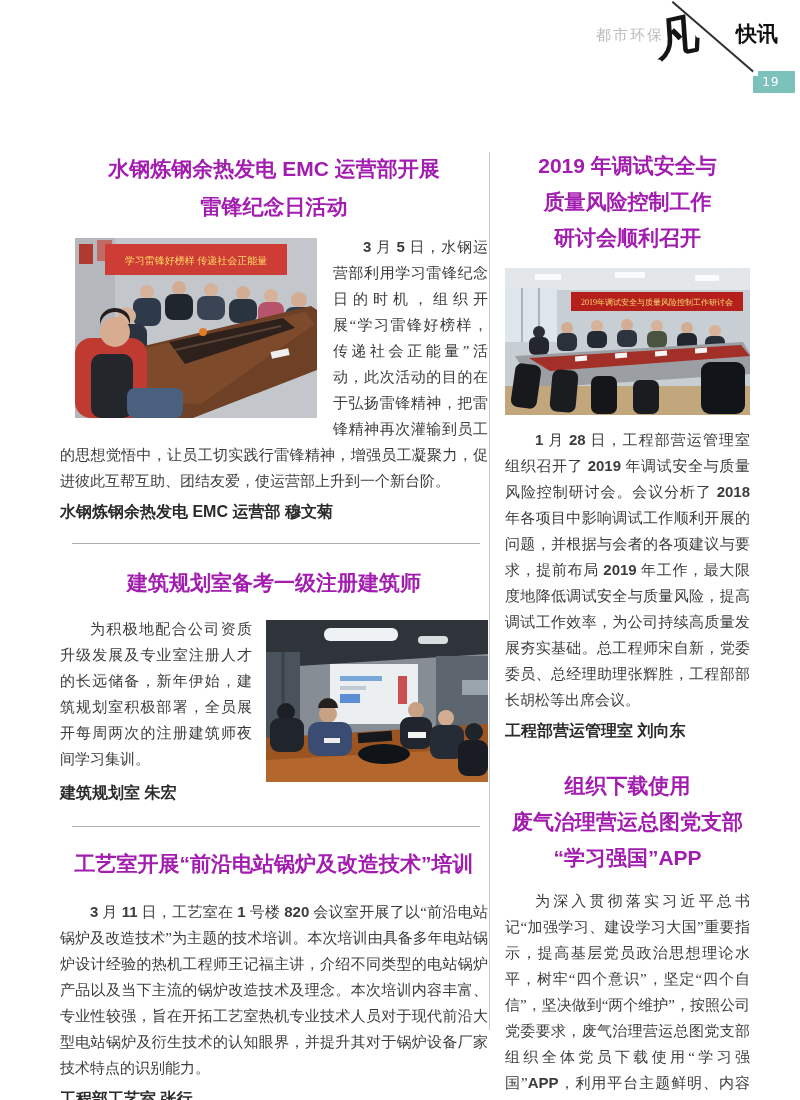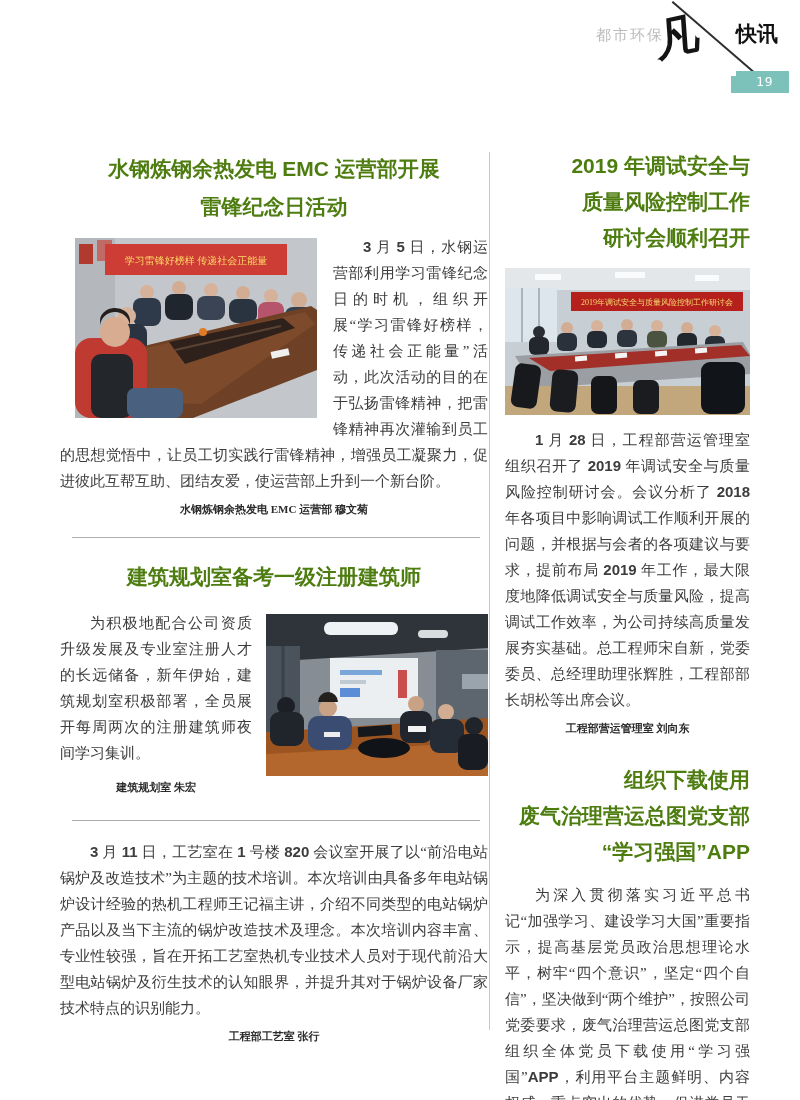--- a/index.html
+++ b/index.html
@@ -8,40 +8,40 @@
 
   
   .pub-name{position:absolute;left:596px;top:26px;font-family:"Liberation Sans",sans-serif;
     font-size:15px;color:#bcbcbc;letter-spacing:2px;}
   .logo-char{position:absolute;left:656px;top:8px;font-size:44px;font-weight:700;color:#141414;
     transform:rotate(-12deg) skewX(-8deg);font-family:"DejaVu Serif",serif;}
   .diag-line{position:absolute;left:673px;top:1px;width:107px;height:2px;background:#2e2e2e;
     transform-origin:0 0;transform:rotate(40.8deg);}
   .section-name{position:absolute;left:736px;top:20px;font-family:"Liberation Sans",sans-serif;
     font-size:21px;font-weight:bold;color:#111;}
-  .page-box{position:absolute;left:731px;top:71px;width:42px;height:22px;padding-left:16px;}
+  .page-box{position:absolute;left:753px;top:71px;width:42px;height:22px;}
   .page-box .notch{position:absolute;left:0;top:0;width:5px;height:5px;background:#fff;z-index:2;}
   .page-num{display:block;width:100%;height:100%;color:#fff;font-family:"DejaVu Sans Mono",monospace;
     font-size:13px;line-height:22px;padding-left:9px;box-sizing:border-box;letter-spacing:1px;}
 
   
   .vdivider{position:absolute;left:489px;top:152px;width:1px;height:878px;background:#c9c9c9;}
   .left-col{position:absolute;left:60px;top:150px;width:428px;}
   .right-col{position:absolute;left:505px;top:148px;width:245px;}
 
-  .title{font-family:"Liberation Sans",sans-serif;font-weight:bold;color:#4d7c0f;
+  .title{font-family:"Liberation Sans",sans-serif;font-weight:bold;color:#a21caf;
     text-align:center;font-size:21px;line-height:38px;}
-  .right-col .title{font-size:21px;line-height:36px;text-align:right;}
+  .right-col .title{font-size:21px;line-height:36px;}
   .title-line{display:block;}
 
   .body-text{font-size:15px;line-height:26px;text-align:justify;color:#3c3c3c;}
   .body-text p{margin:0;text-indent:2em;}
   .num{font-family:"Liberation Sans",sans-serif;font-weight:bold;}
-  .byline{font-family:Liberation Serif, serif;font-weight:bold;font-size:11px;
-    color:#2b2b2b;text-align:center;margin-top:8px;}
+  .byline{font-family:Liberation Sans, sans-serif;font-weight:bold;font-size:16px;
+    color:#2b2b2b;text-align:left;margin-top:8px;}
   .hr{border:none;border-top:1px solid #adadad;margin:20px 8px 18px 12px;height:0;}
   .clear{clear:both;}
 
   .photo1{float:left;width:242px;height:180px;margin:4px 16px 6px 15px;}
   .photo2{float:right;width:222px;height:162px;margin:4px 0 6px 14px;}
   .photo3{display:block;width:245px;height:147px;margin:12px 0 12px 0;}
   .a1-title{margin-bottom:8px;}
   .a2-title{margin:20px 0 14px 0;}
   .a3-title{margin:4px 0 16px 0;}
   .r1-title{margin-bottom:6px;}
@@ -158,20 +158,23 @@
         <rect x="142" y="112" width="18" height="6" fill="#f2f2f2"></rect>
         <rect x="58" y="118" width="16" height="5" fill="#ededed"></rect>
       </svg>
       <p><span>为积极地配合公司资质升级发展及专业室注册人才的长远储备，新年伊始，建筑规划室积极部署，全员展开每周两次的注册建筑师夜间学习集训。</span></p>
       <div class="byline">建筑规划室 朱宏</div>
       <div class="clear"></div>
     </div>
 
     <hr class="hr">
 
+    <div class="title a3-title">
+      <span class="title-line">工艺室开展“前沿电站锅炉及改造技术”培训</span>
+    </div>
     <div class="body-text">
       <p><span class="num">3</span><span> 月 </span><span class="num">11</span><span> 日，工艺室在 </span><span class="num">1</span><span> 号楼 </span><span class="num">820</span><span> 会议室开展了以“前沿电站锅炉及改造技术”为主题的技术培训。本次培训由具备多年电站锅炉设计经验的热机工程师王记福主讲，介绍不同类型的电站锅炉产品以及当下主流的锅炉改造技术及理念。本次培训内容丰富、专业性较强，旨在开拓工艺室热机专业技术人员对于现代前沿大型电站锅炉及衍生技术的认知眼界，并提升其对于锅炉设备厂家技术特点的识别能力。</span></p>
     </div>
     <div class="byline">工程部工艺室 张行</div>
   </div>
 
   <div class="right-col">
 
     <div class="title r1-title">
       <span class="title-line">2019 年调试安全与</span>

